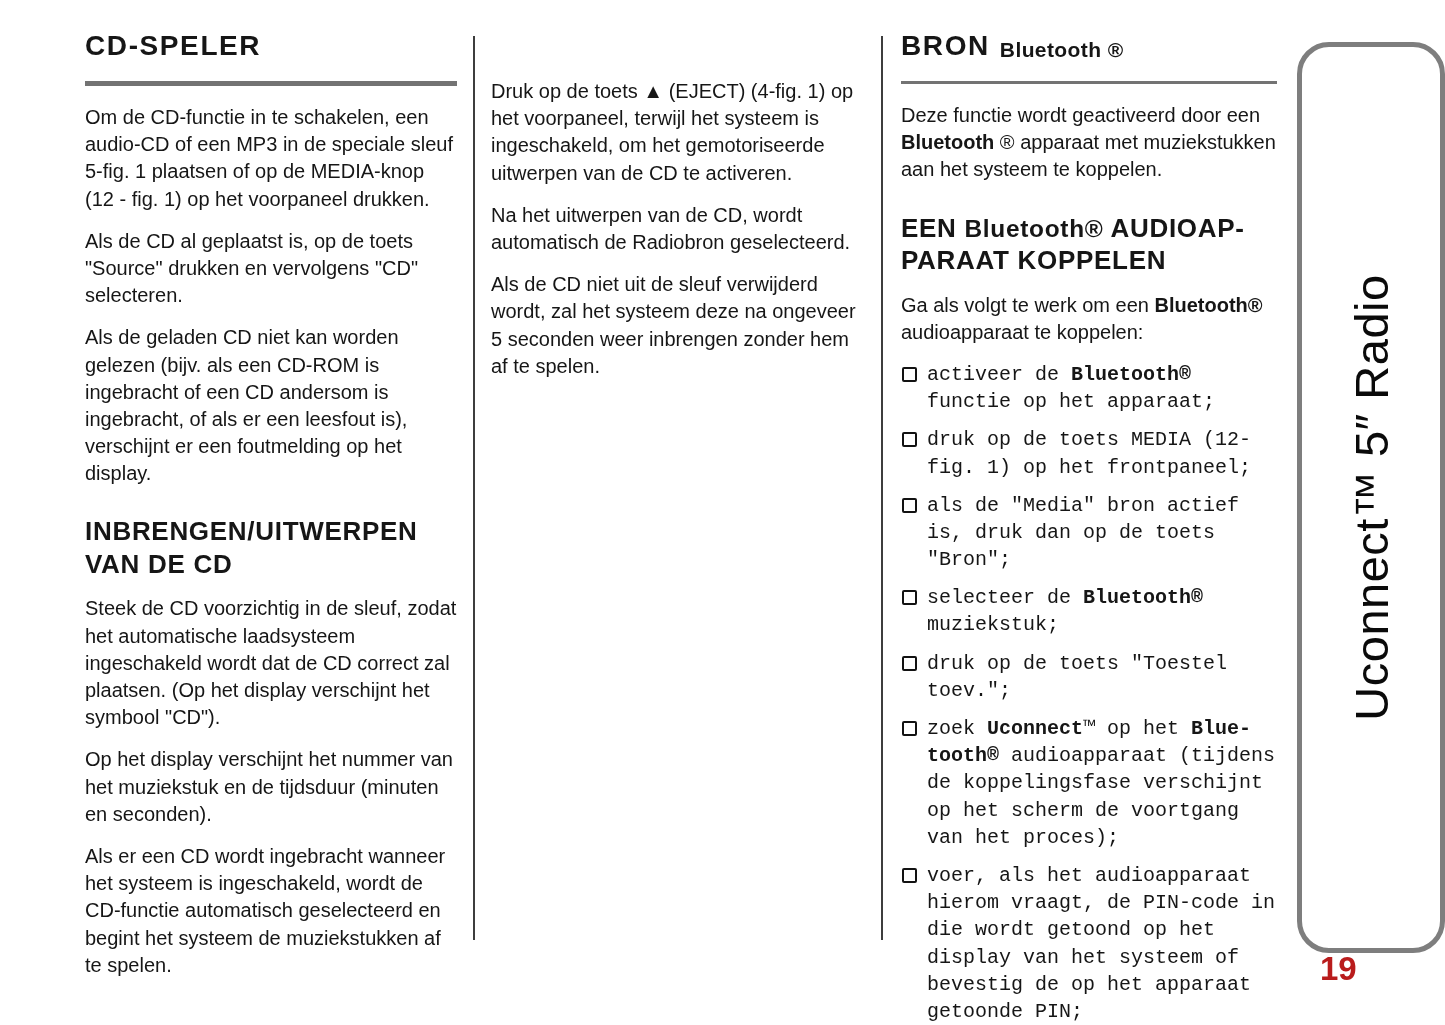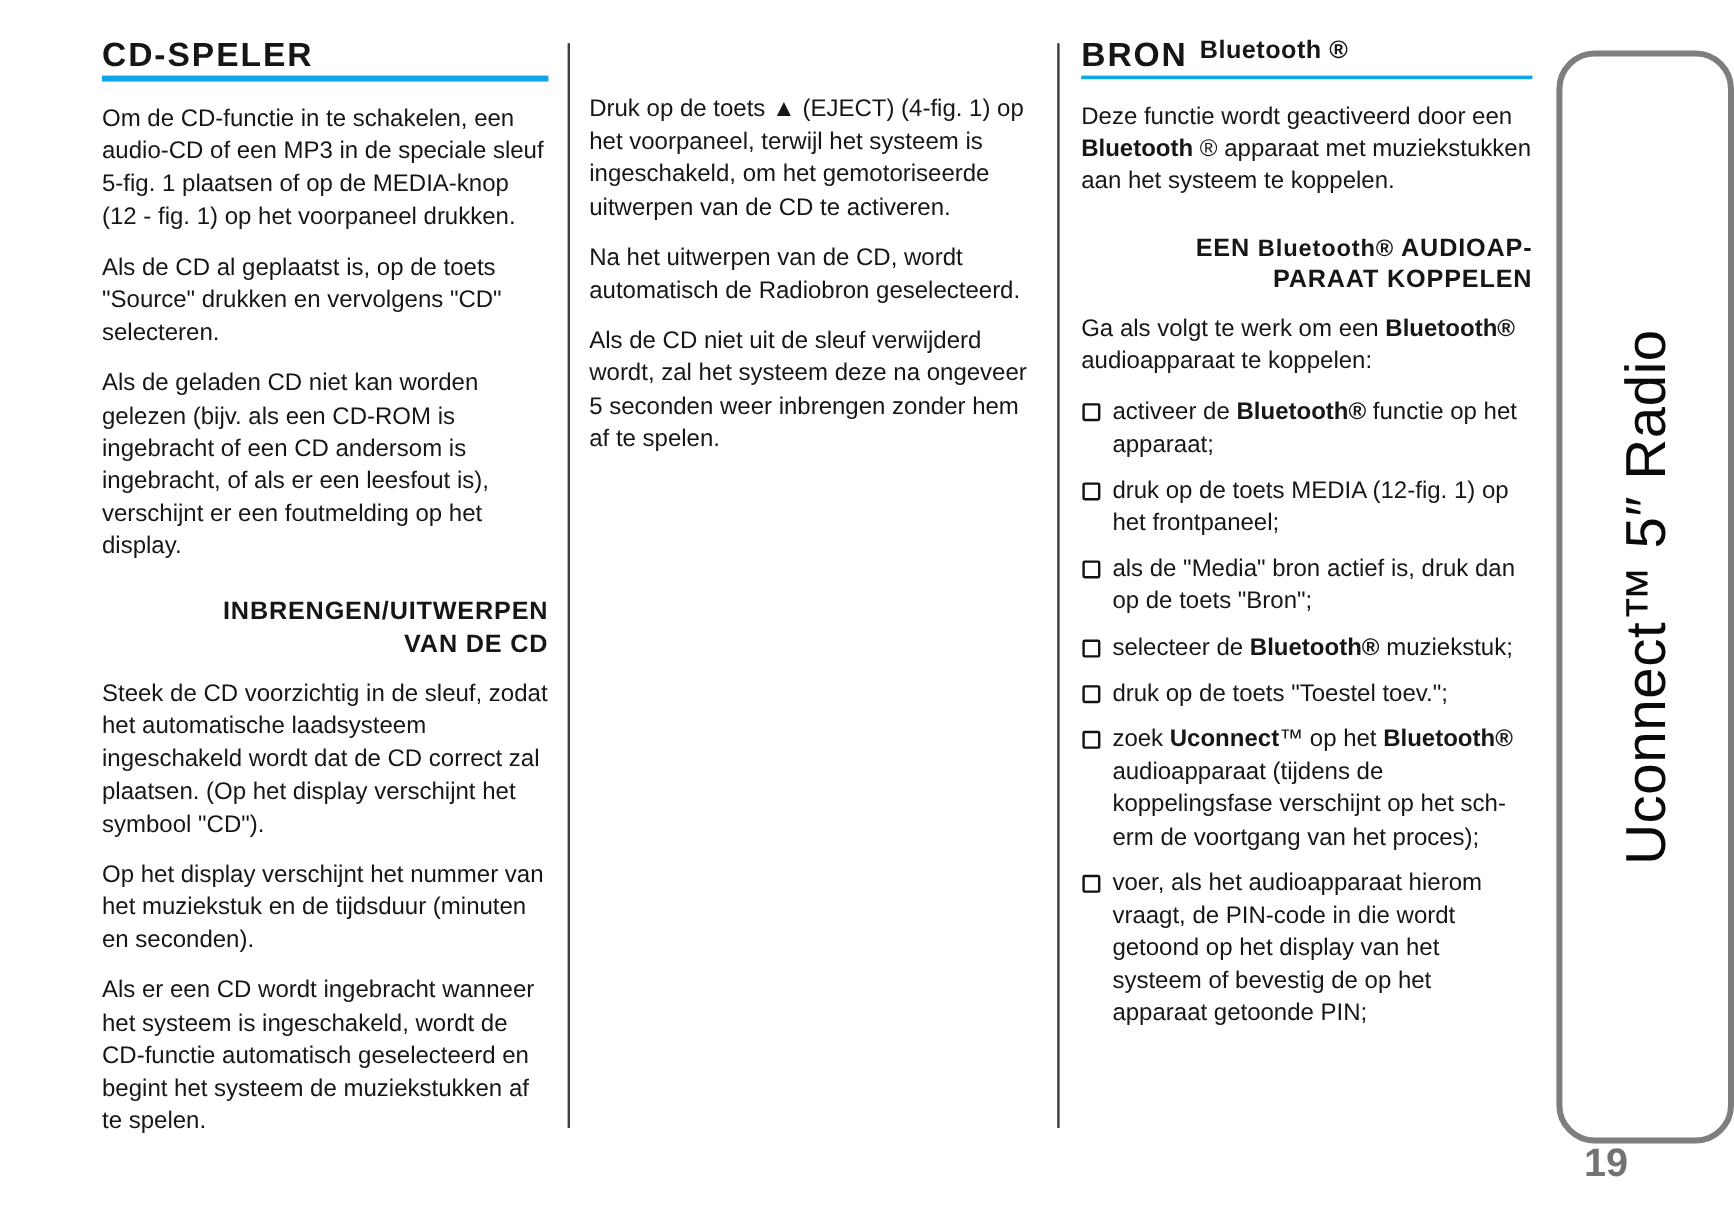--- a/index.html
+++ b/index.html
@@ -9,51 +9,50 @@
   }
   .col{position:absolute;top:30px;}
   .col1{left:85px;width:372px;}
   .col2{left:491px;width:374px;margin-top:48px;}
   .col3{left:901px;width:376px;}
   .vdiv{position:absolute;top:36px;height:904px;width:2px;background:#3d3d3d;}
   .vdiv1{left:473px;}
   .vdiv2{left:881px;}
   .h1{
     font-size:28px;font-weight:800;letter-spacing:1.6px;
-    border-bottom:5px solid #0ea5e9;padding-bottom:1px;margin:0 0 18px 0;
-    display:flex;align-items:flex-start;gap:10px;
+    border-bottom:5px solid #737373;padding-bottom:19px;margin:0 0 18px 0;
+    display:flex;align-items:flex-end;gap:10px;
   }
   .h1.thin{border-bottom-width:3px;}
   .h1 .subsize{font-size:21px;letter-spacing:.4px;}
   .h2{
-    font-size:21px;font-weight:800;letter-spacing:.7px;line-height:1.25;
+    font-size:26px;font-weight:800;letter-spacing:.7px;line-height:1.25;
     margin:28px 0 15px 0;
-    text-align:right;
   }
   .h2 .sm{font-size:.94em;}
   p.body{font-size:20px;line-height:1.36;margin:0 0 15px 0;}
   .b{font-weight:bold;}
   .sm{font-size:.94em;}
   ul.bullets{list-style:none;margin:0;padding:0;}
   li.bullet{display:flex;font-size:20px;line-height:1.36;margin:0 0 11px 0;}
   .sq{
     flex:0 0 auto;width:11px;height:11px;border:2.4px solid #121212;
     border-radius:2px;margin:6px 10px 0 1px;background:#fff;
   }
-  .bullet-text{flex:1 1 auto;}
+  .bullet-text{flex:1 1 auto;font-family:Liberation Mono, monospace;}
   .tab{
     position:absolute;left:1297px;top:42px;width:138px;height:901px;
     border:5px solid #7e7e7e;border-radius:32px;
     display:flex;align-items:center;justify-content:center;background:#fff;
   }
   .tabtext{
     transform:rotate(-90deg);white-space:nowrap;
     font-size:47px;letter-spacing:.5px;color:#0a0a0a;font-weight:500;
   }
-  .pagenum{position:absolute;left:1320px;top:950px;font-size:33px;font-weight:bold;color:#737373;}
+  .pagenum{position:absolute;left:1320px;top:950px;font-size:33px;font-weight:bold;color:#b91c1c;}
 </style>
 </head>
 <body>
 
 <div class="page">
 
   <div class="col col1">
     <div class="h1">
       <span>CD-SPELER</span>
     </div>

